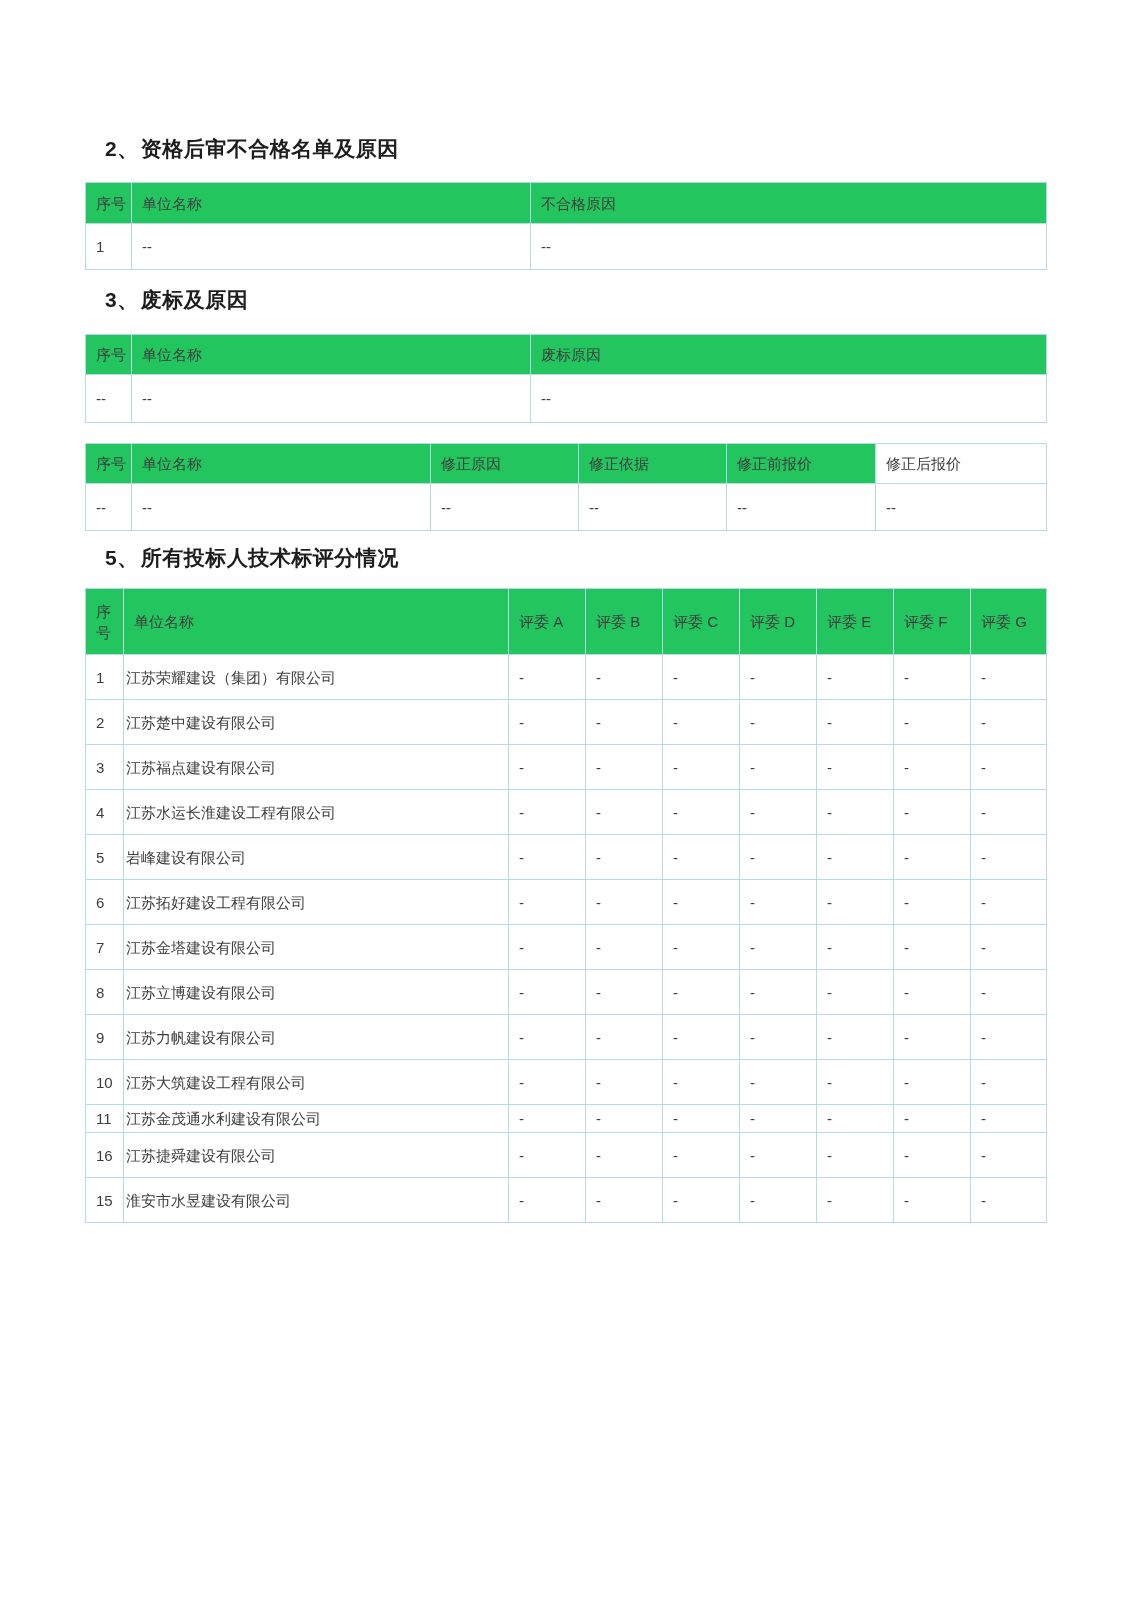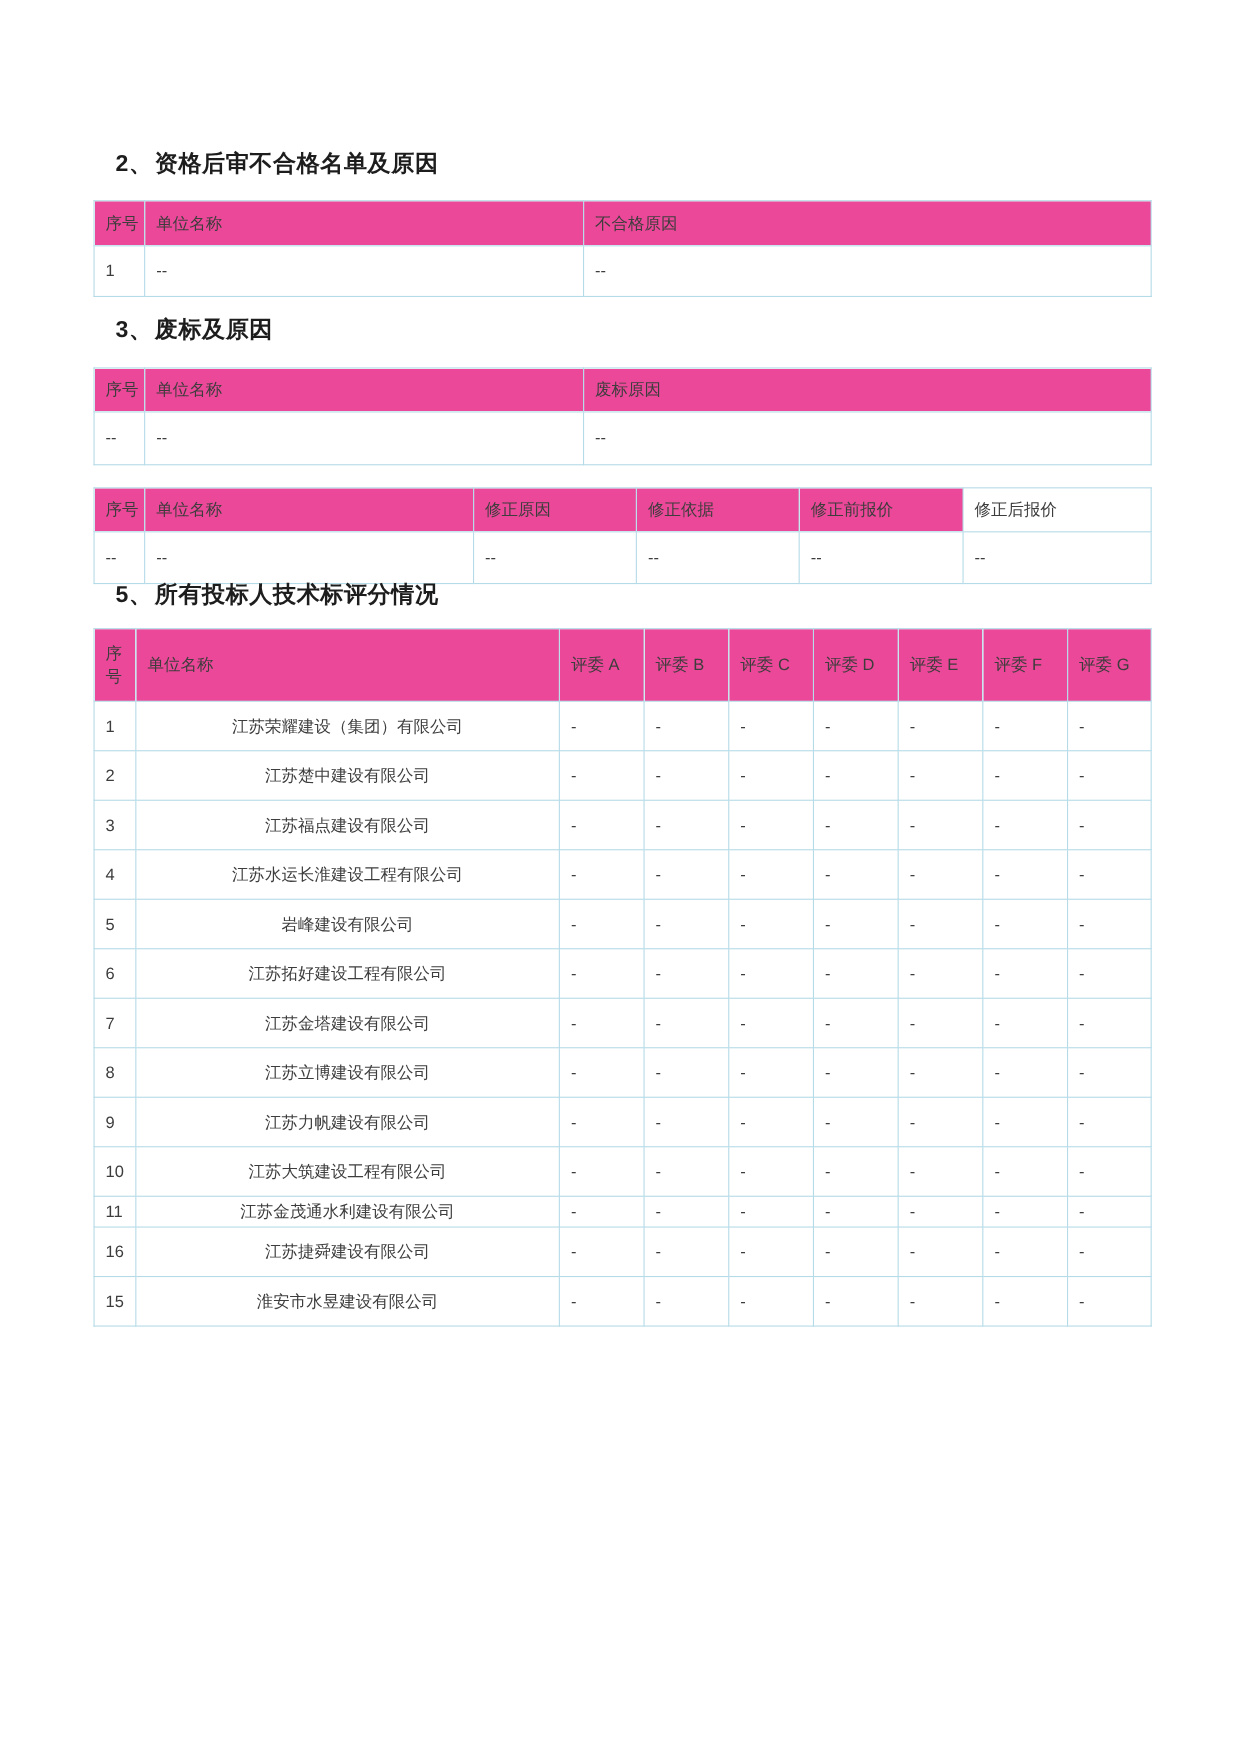--- a/index.html
+++ b/index.html
@@ -14,36 +14,36 @@
     font-size:21px;font-weight:bold;color:#1d1d1d;
     line-height:20px;letter-spacing:0.5px;
   }
   .heading-num{margin-right:2px;}
   .tablewrap{width:961px;}
   .mt-t1{margin-top:23px;}
   .mt-h3{margin-top:20px;}
   .mt-t2{margin-top:24px;}
   .mt-h4{margin-top:30px;}
   .mt-t3{margin-top:20px;}
-  .mt-h5{}
+  .mt-h5{margin-top:17px;}
   .mt-t4{margin-top:20px;}
   table{border-collapse:collapse;table-layout:fixed;width:961px;}
   th,td{
     border:1px solid #b5dbe8;
     font-size:15px;color:#3d3d3d;
     text-align:left;vertical-align:middle;
     padding:0 2px 0 10px;
     font-weight:normal;
     overflow:hidden;white-space:normal;
     line-height:21px;
   }
-  th{background:#ec4899;}
+  th{background:#22c55e;}
   th.plain{background:#ffffff;}
   td{background:#ffffff;}
-  td.center{text-align:center;padding:0 2px;}
+  td.center{text-align:left;padding:0 2px;}
 </style>
 </head>
 <body>
 
 <div class="content">
 
   <div class="section-heading">
     <span class="heading-num">2、</span><span>资格后审不合格名单及原因</span>
   </div>
   <div class="tablewrap mt-t1">

